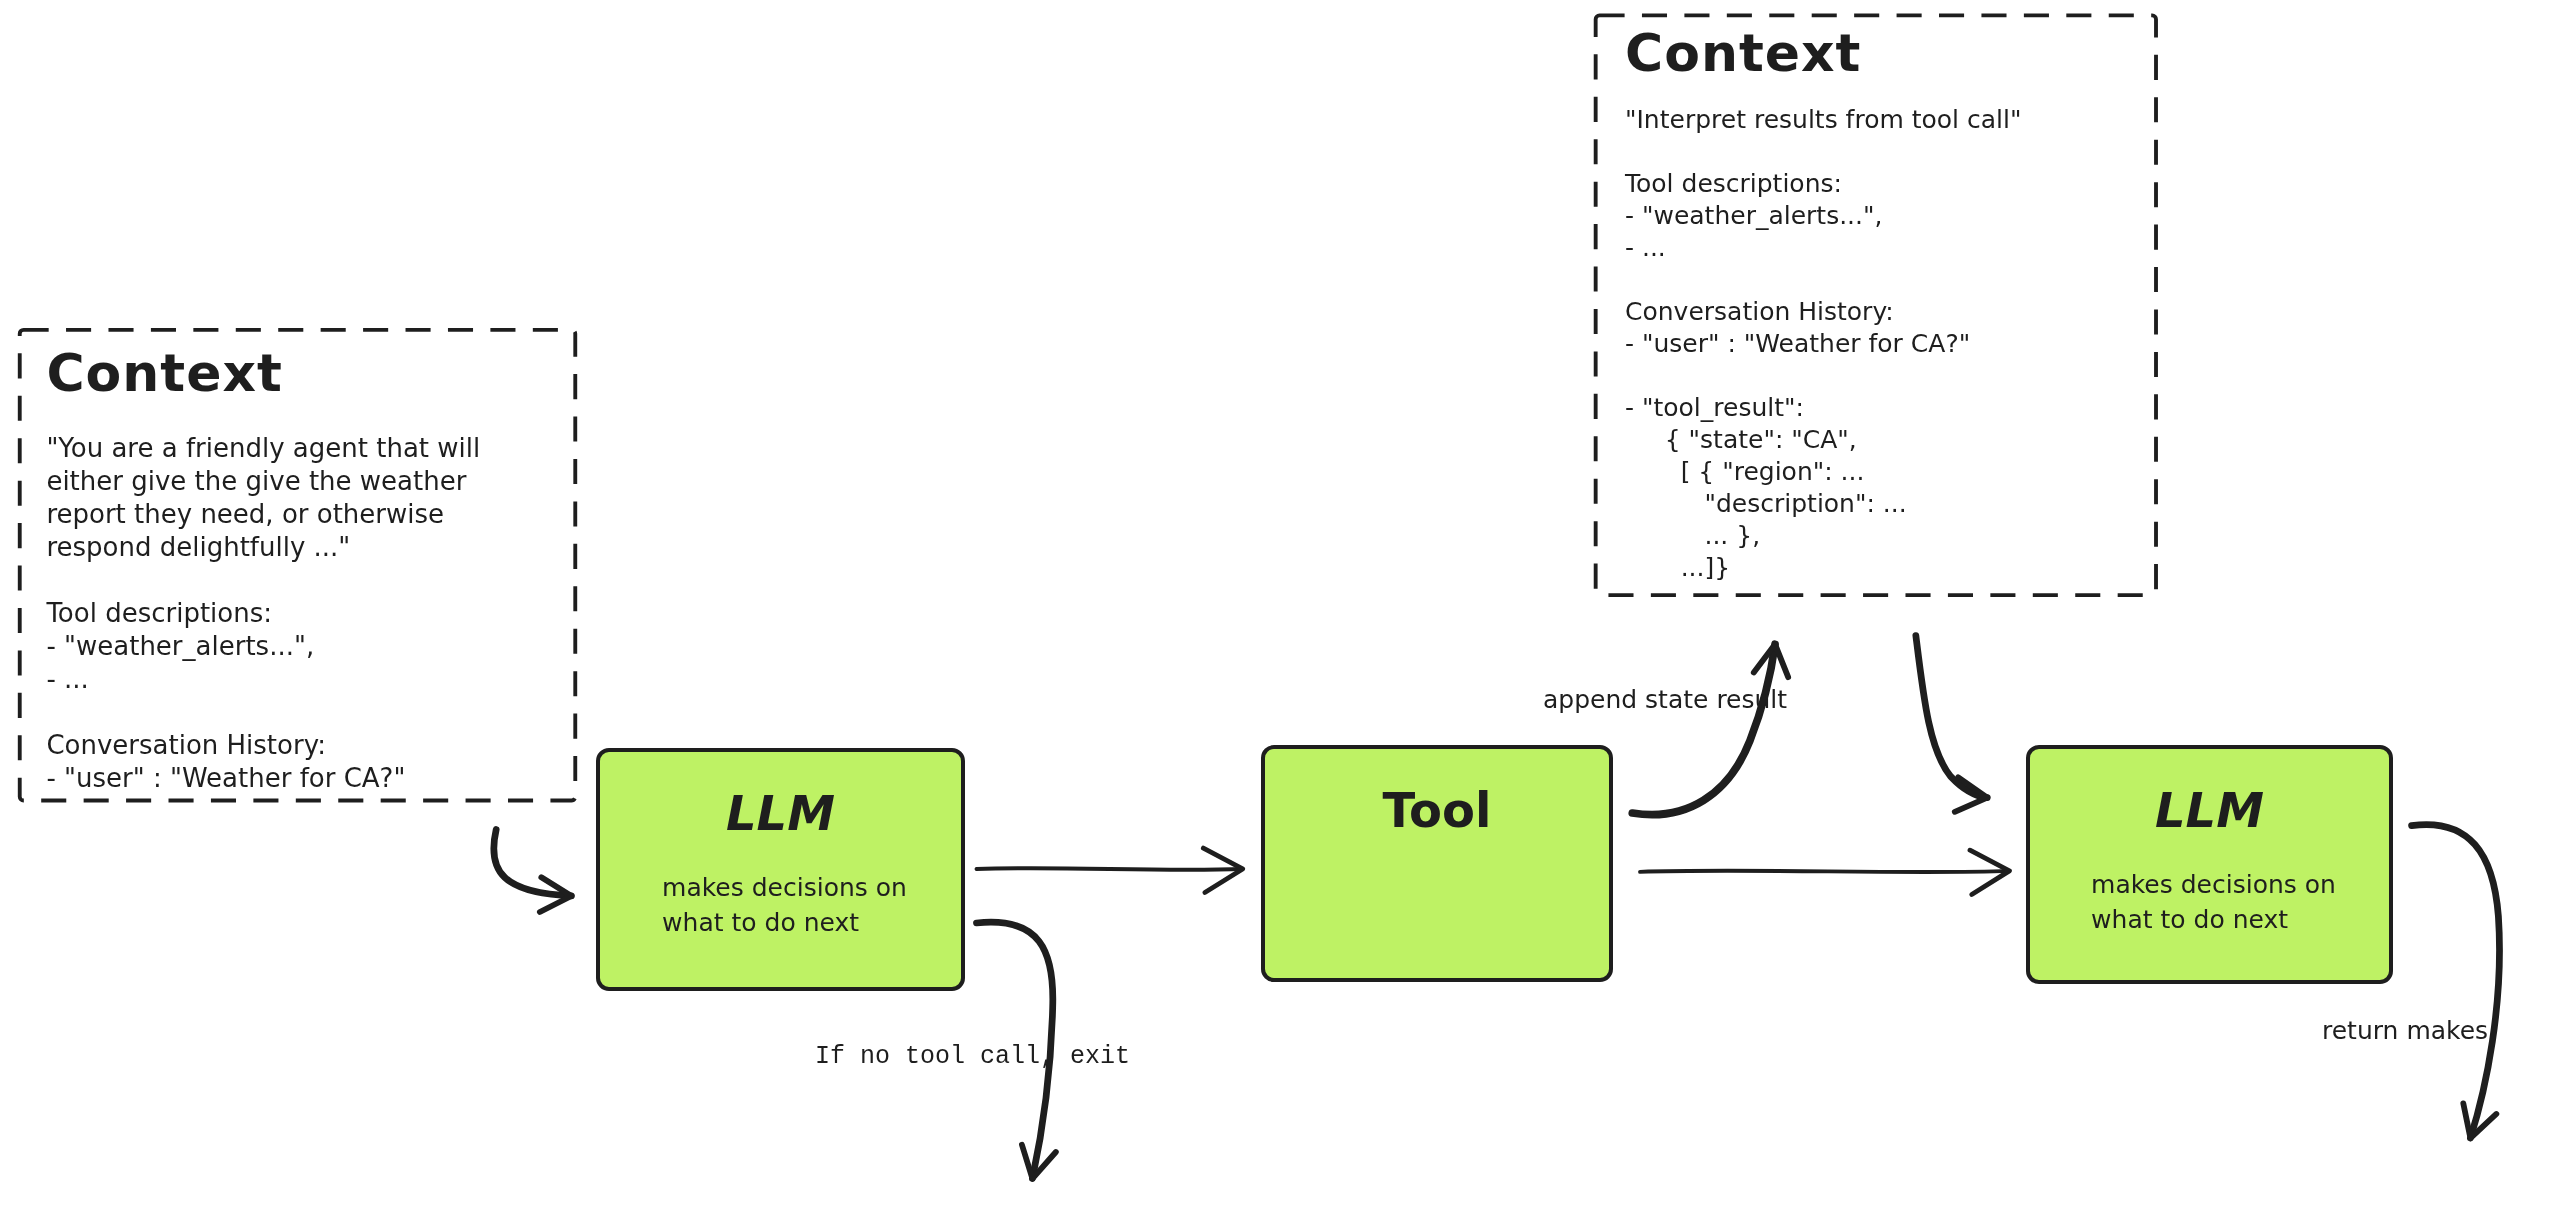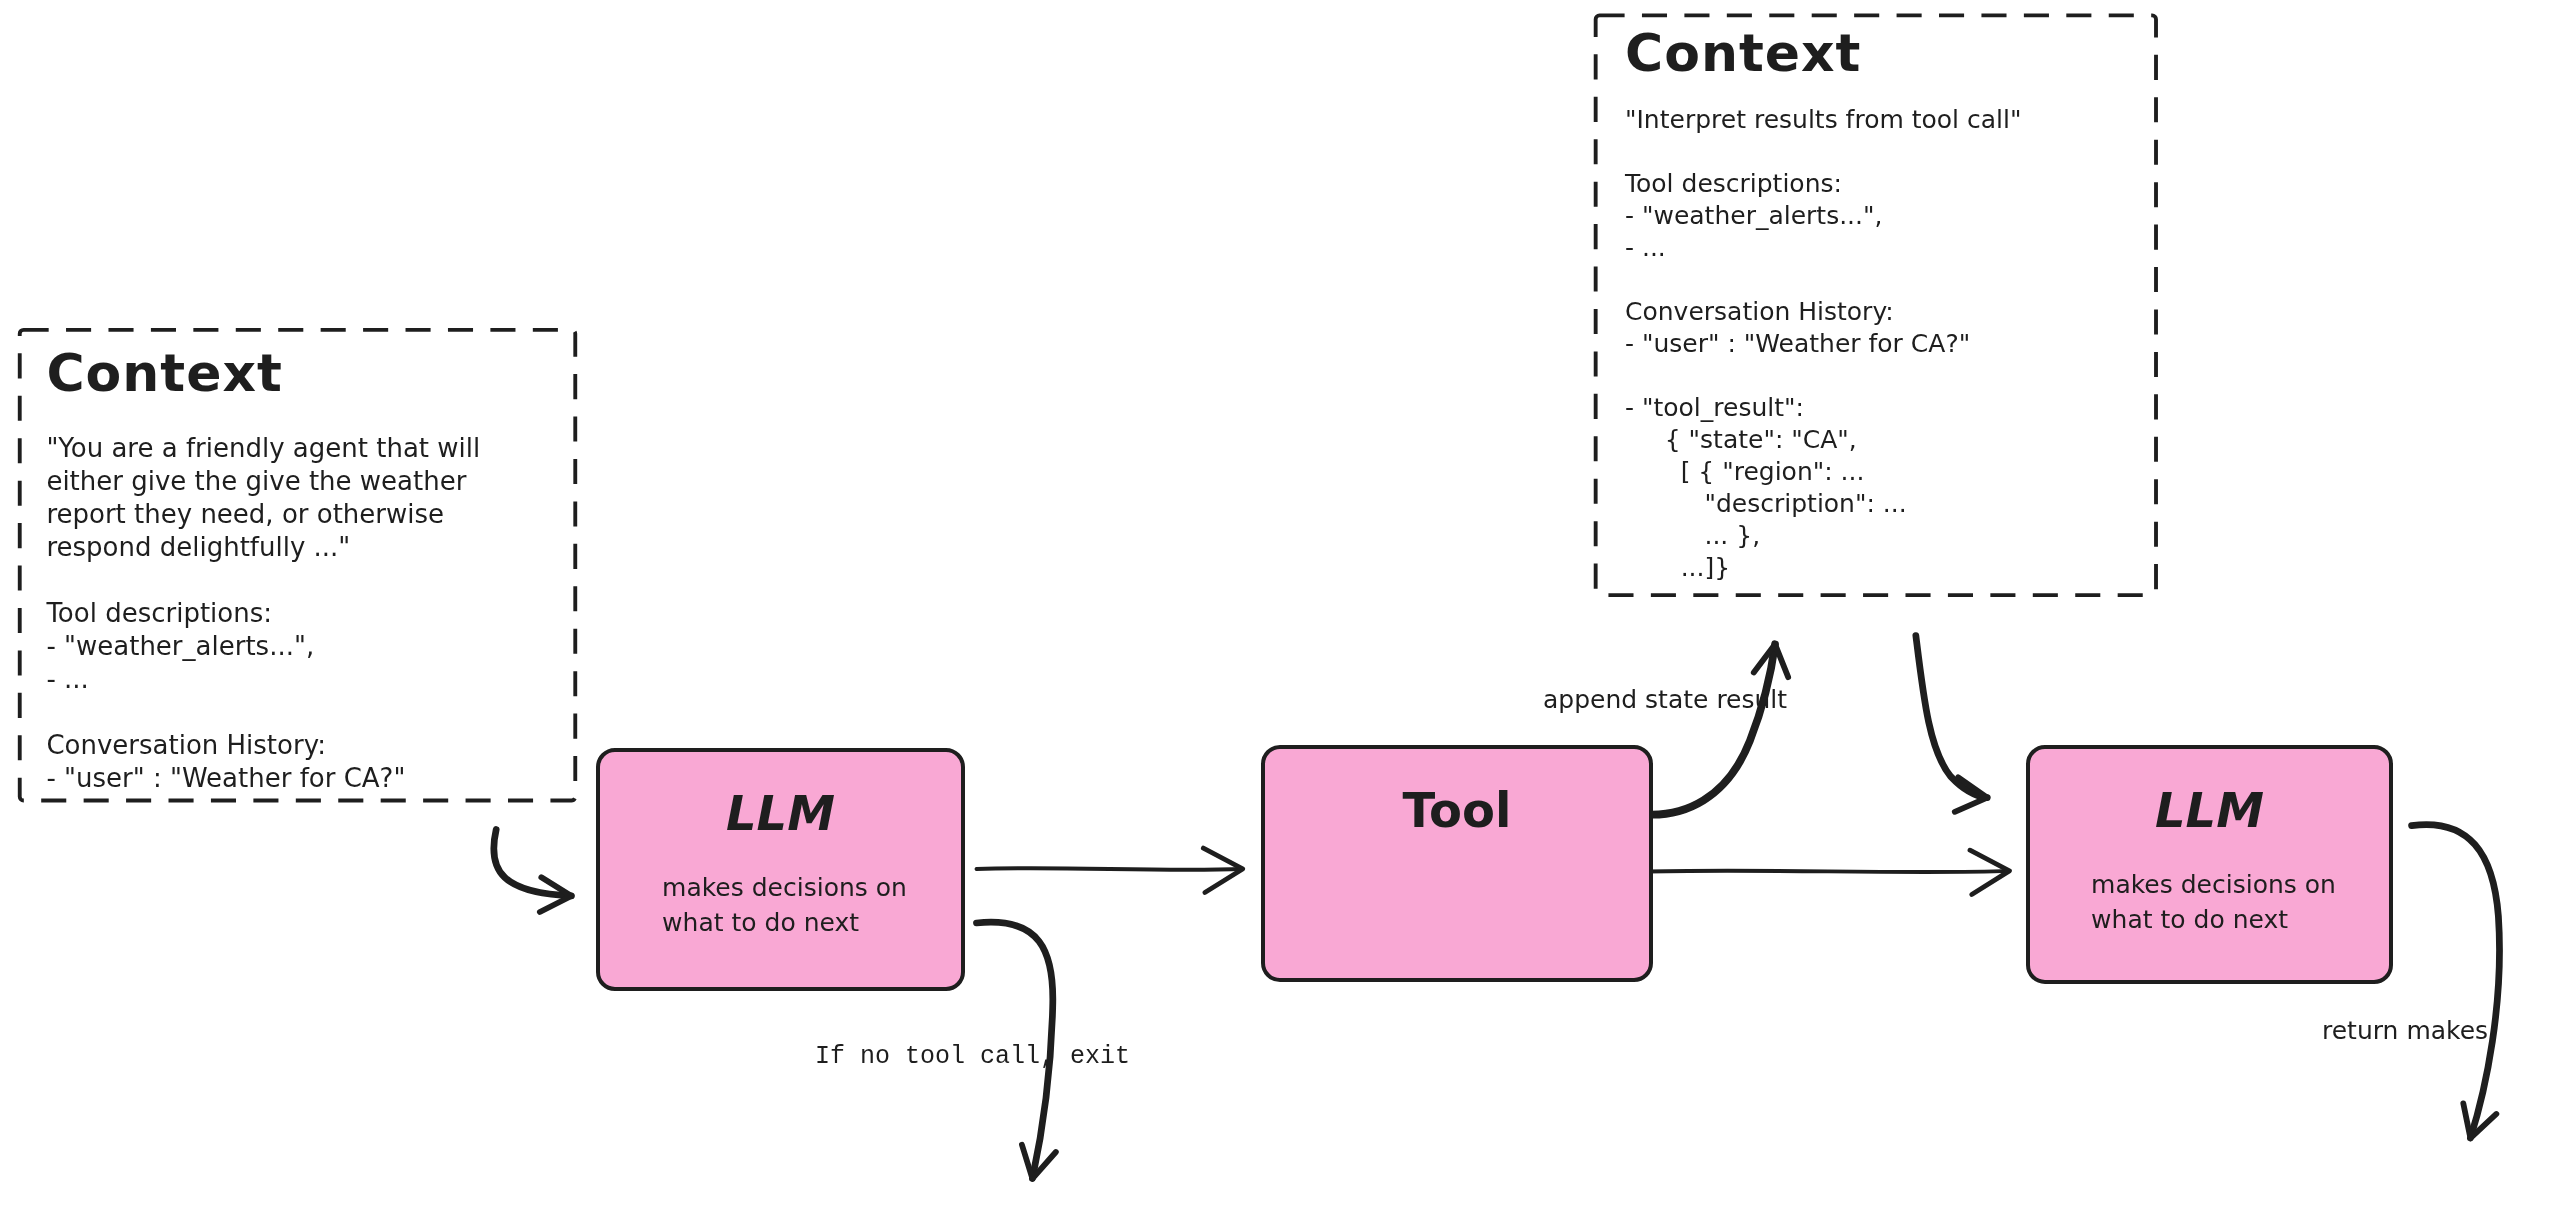--- a/index.html
+++ b/index.html
@@ -21,32 +21,32 @@
   }
   .ctx-body { margin-top: 29px; }
   .line { white-space: pre; font-size: 26px; line-height: 33px; min-height: 33px; }
   .ctx-right .line { font-size: 25px; line-height: 32px; min-height: 32px; }
   .ctx-left  { left: 17.4px;   top: 328px; width: 560px; height: 475px; padding: 15.4px 25px 0 29px; }
   .ctx-right { left: 1594px; top: 13.5px;  width: 564px; height: 584px; padding: 9.6px 25px 0 31px; }
   .ctx-right .ctx-body { margin-top: 21px; }
 
   
   .node {
-    position: absolute; background: #f9a8d4;
-    border: 4.8px solid #1e1e1e; border-radius: 19px;
+    position: absolute; background: #bef264;
+    border: 4.8px solid #1e1e1e; border-radius: 13px;
     display: flex; flex-direction: column; align-items: center;
   }
   .node-title { font-size: 48px; font-weight: bold; margin-top: 33px; }
   .node-title.italic { font-style: italic; }
   .node-sub {
     font-size: 25px; line-height: 35px; margin-top: 29px;
     white-space: pre-line; text-align: left; align-self: center; margin-left: 8px;
   }
   .node-llm1 { left: 596px;  top: 748px; width: 369px; height: 243px; }
-  .node-tool { left: 1261px; top: 745px; width: 392px; height: 237px; }
+  .node-tool { left: 1261px; top: 745px; width: 352px; height: 237px; }
   .node-llm2 { left: 2026px; top: 745px; width: 367px; height: 239px; }
 
   .edge-label { position: absolute; font-size: 25px; white-space: nowrap; }
   .lbl-append { left: 1543px; top: 685px; }
   .lbl-exit   { left: 815px;  top: 1042px; font-family: Liberation Mono, monospace; }
   .lbl-return { left: 2322px; top: 1016px; }
 </style>
 </head>
 <body>
 

